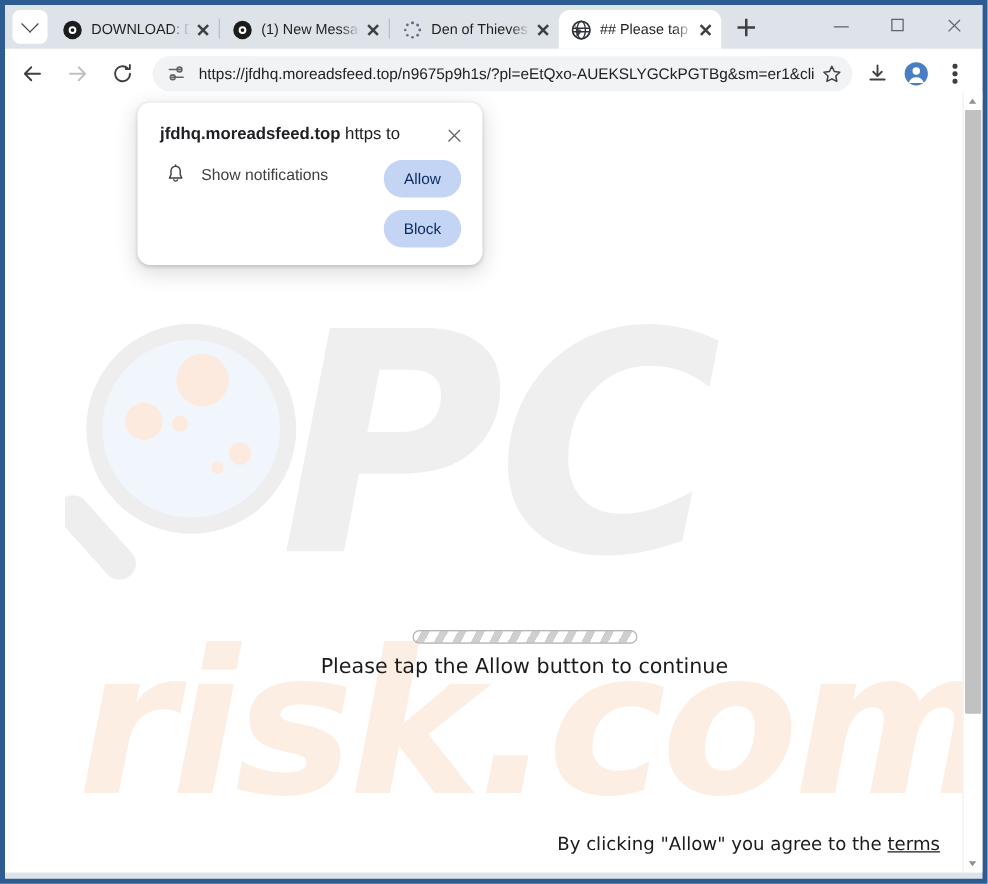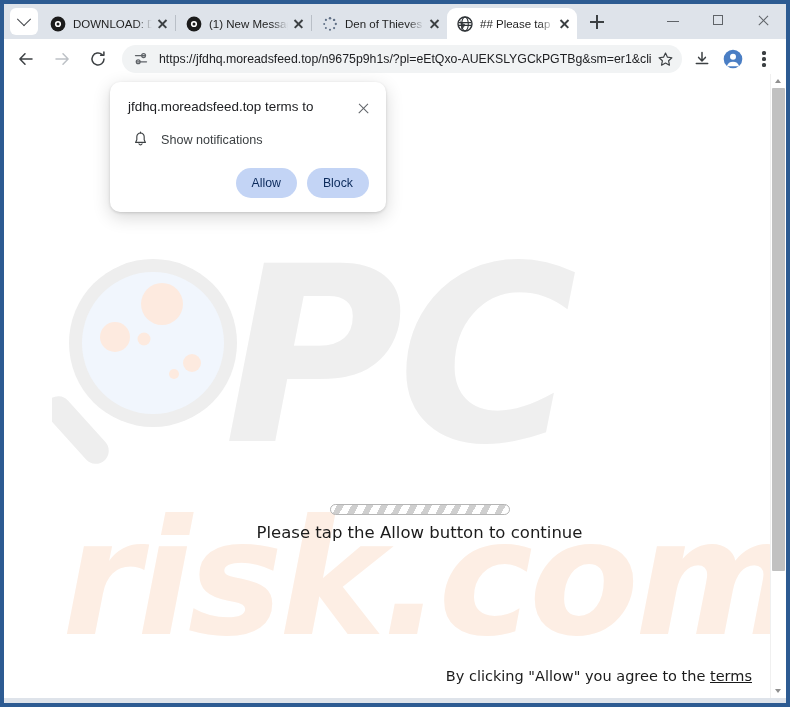--- a/index.html
+++ b/index.html
@@ -354,21 +354,21 @@
     align-items: flex-start;
     padding: 17px 12px 0 18px;
   }
   .perm-title {
     flex: 1 1 auto;
     font-size: 13.4px;
     color: #202124;
     line-height: 1.25;
     padding-right: 6px;
   }
-  .perm-title b { font-weight: normal; }
+  .perm-title b { font-weight: bold; }
   .perm-close {
     width: 22px; height: 22px;
     position: relative;
     flex: 0 0 auto;
     margin-top: -2px;
   }
   .perm-close::before, .perm-close::after {
     content: "";
     position: absolute;
     left: 5px; top: 10.5px;
@@ -384,20 +384,21 @@
     text-align: right;
   }
   .bell-icon { width: 17px; height: 17px; flex: 0 0 auto; margin-right: 12px; }
   .perm-row-label { font-size: 12.6px; color: #3c4043; }
   .perm-actions {
     position: absolute;
     right: 17px;
     bottom: 14px;
     display: flex;
     gap: 10px;
+    flex-direction: column;
   }
   .perm-btn {
     min-width: 56px;
     height: 30px;
     border: none;
     border-radius: 15px;
     background: #c3d4f5;
     color: #0b2a5b;
     font-family: "Liberation Sans", sans-serif;
     font-size: 12.3px;
@@ -561,21 +562,21 @@
     <div class="scrollbar">
       <div class="sb-arrow sb-up"></div>
       <div class="sb-thumb"></div>
       <div class="sb-arrow sb-down"></div>
     </div>
   </div>
 
   <div class="perm-dialog">
     <div class="perm-header">
       <div class="perm-title">
-        <b>jfdhq.moreadsfeed.top</b><span> terms to</span>
+        <b>jfdhq.moreadsfeed.top</b><span> https to</span>
       </div>
       <div class="perm-close"></div>
     </div>
 
     <div class="perm-row">
       <svg class="bell-icon" viewBox="0 0 18 18">
         <path d="M9 2.1a3.9 3.9 0 0 0-3.9 3.9v3.2L3.8 12.1h10.4l-1.3-2.9V6A3.9 3.9 0 0 0 9 2.1z" fill="none" stroke="#3c4043" stroke-width="1.2" stroke-linejoin="round"></path>
         <path d="M7.4 13.6a1.7 1.7 0 0 0 3.2 0" fill="none" stroke="#3c4043" stroke-width="1.2" stroke-linecap="round"></path>
         <path d="M9 1v1.1" stroke="#3c4043" stroke-width="1.2" stroke-linecap="round" fill="none"></path>
       </svg>

